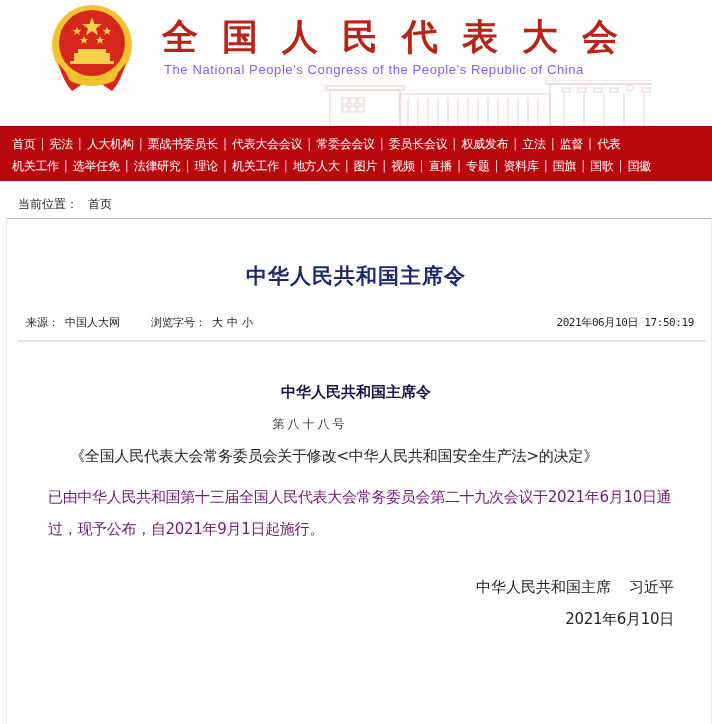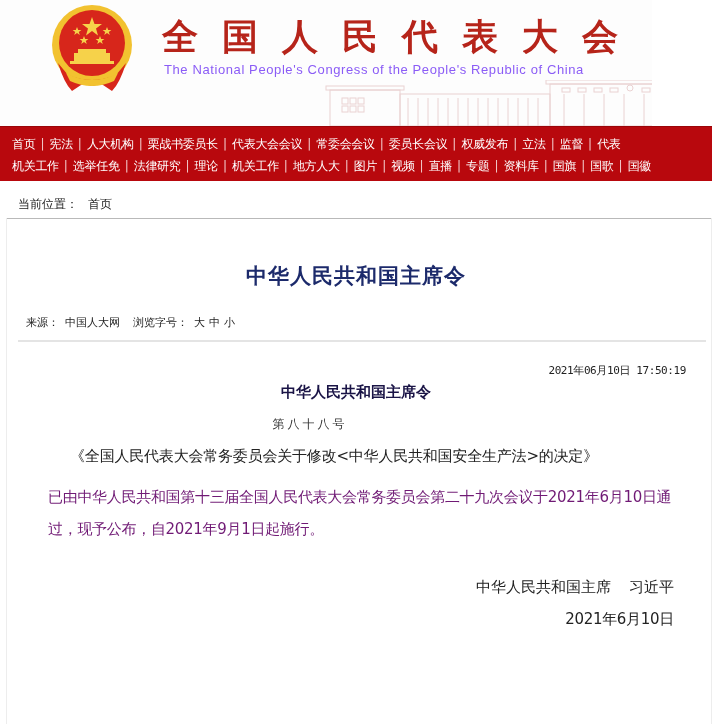--- a/index.html
+++ b/index.html
@@ -21,23 +21,23 @@
 
   
   .breadcrumb { position: absolute; left: 18px; top: 196px; font-size: 12px; color: #222; white-space: nowrap; }
   .breadcrumb .bc-home { margin-left: 10px; }
   .rule-top { position: absolute; left: 6px; right: 0; top: 218px; height: 1px; background: #b9b9b9; }
 
   
   .article-title { position: absolute; left: 0; width: 712px; top: 262px; text-align: center; font-family: "DejaVu Serif", "Liberation Serif", serif; font-size: 21px; color: #1c2a6b; letter-spacing: 1px; }
   .meta { position: absolute; left: 26px; right: 18px; top: 315px; height: 16px; font-size: 11px; color: #222; white-space: nowrap; }
   .meta-left span { margin-right: 6px; }
-  .meta .src-val { margin-right: 13px; font-family: Liberation Mono, monospace; }
+  .meta .src-val { margin-right: 31px; font-family: Liberation Mono, monospace; }
   .meta .fs { cursor: pointer; margin-right: 4px; }
-  .meta-right { position: absolute; right: 8px; top: 0; font-family: "DejaVu Sans Mono", "Liberation Mono", monospace; font-size: 11px; letter-spacing: -0.4px; margin-top: 48px; }
+  .meta-right { position: absolute; right: 0; top: 0; font-family: "DejaVu Sans Mono", "Liberation Mono", monospace; font-size: 11px; letter-spacing: -0.4px; }
   .rule-meta { position: absolute; left: 18px; right: 6px; top: 340px; height: 2px; background: #e4e4e4; }
 
   
   .doc-heading { position: absolute; left: 0; width: 712px; top: 383px; text-align: center; font-size: 15px; font-weight: bold; color: #1a1446; }
   .doc-number { position: absolute; left: 0; width: 620px; top: 416px; text-align: center; font-family: Liberation Mono, monospace; font-size: 12px; color: #333; letter-spacing: 3px; }
   .doc-lawname { position: absolute; left: 0; width: 668px; top: 447px; text-align: center; font-size: 15px; color: #222; white-space: nowrap; letter-spacing: -0.2px; }
   .doc-para { position: absolute; left: 48px; width: 632px; top: 481px; font-size: 15px; color: #701a75; line-height: 32px; letter-spacing: -0.3px; }
   .sig-name { position: absolute; right: 38px; top: 578px; font-size: 15px; color: #222; white-space: nowrap; }
   .sig-name .gap { display: inline-block; width: 18px; }
   .sig-date { position: absolute; right: 38px; top: 610px; font-size: 15px; color: #222; white-space: nowrap; letter-spacing: -0.3px; }

